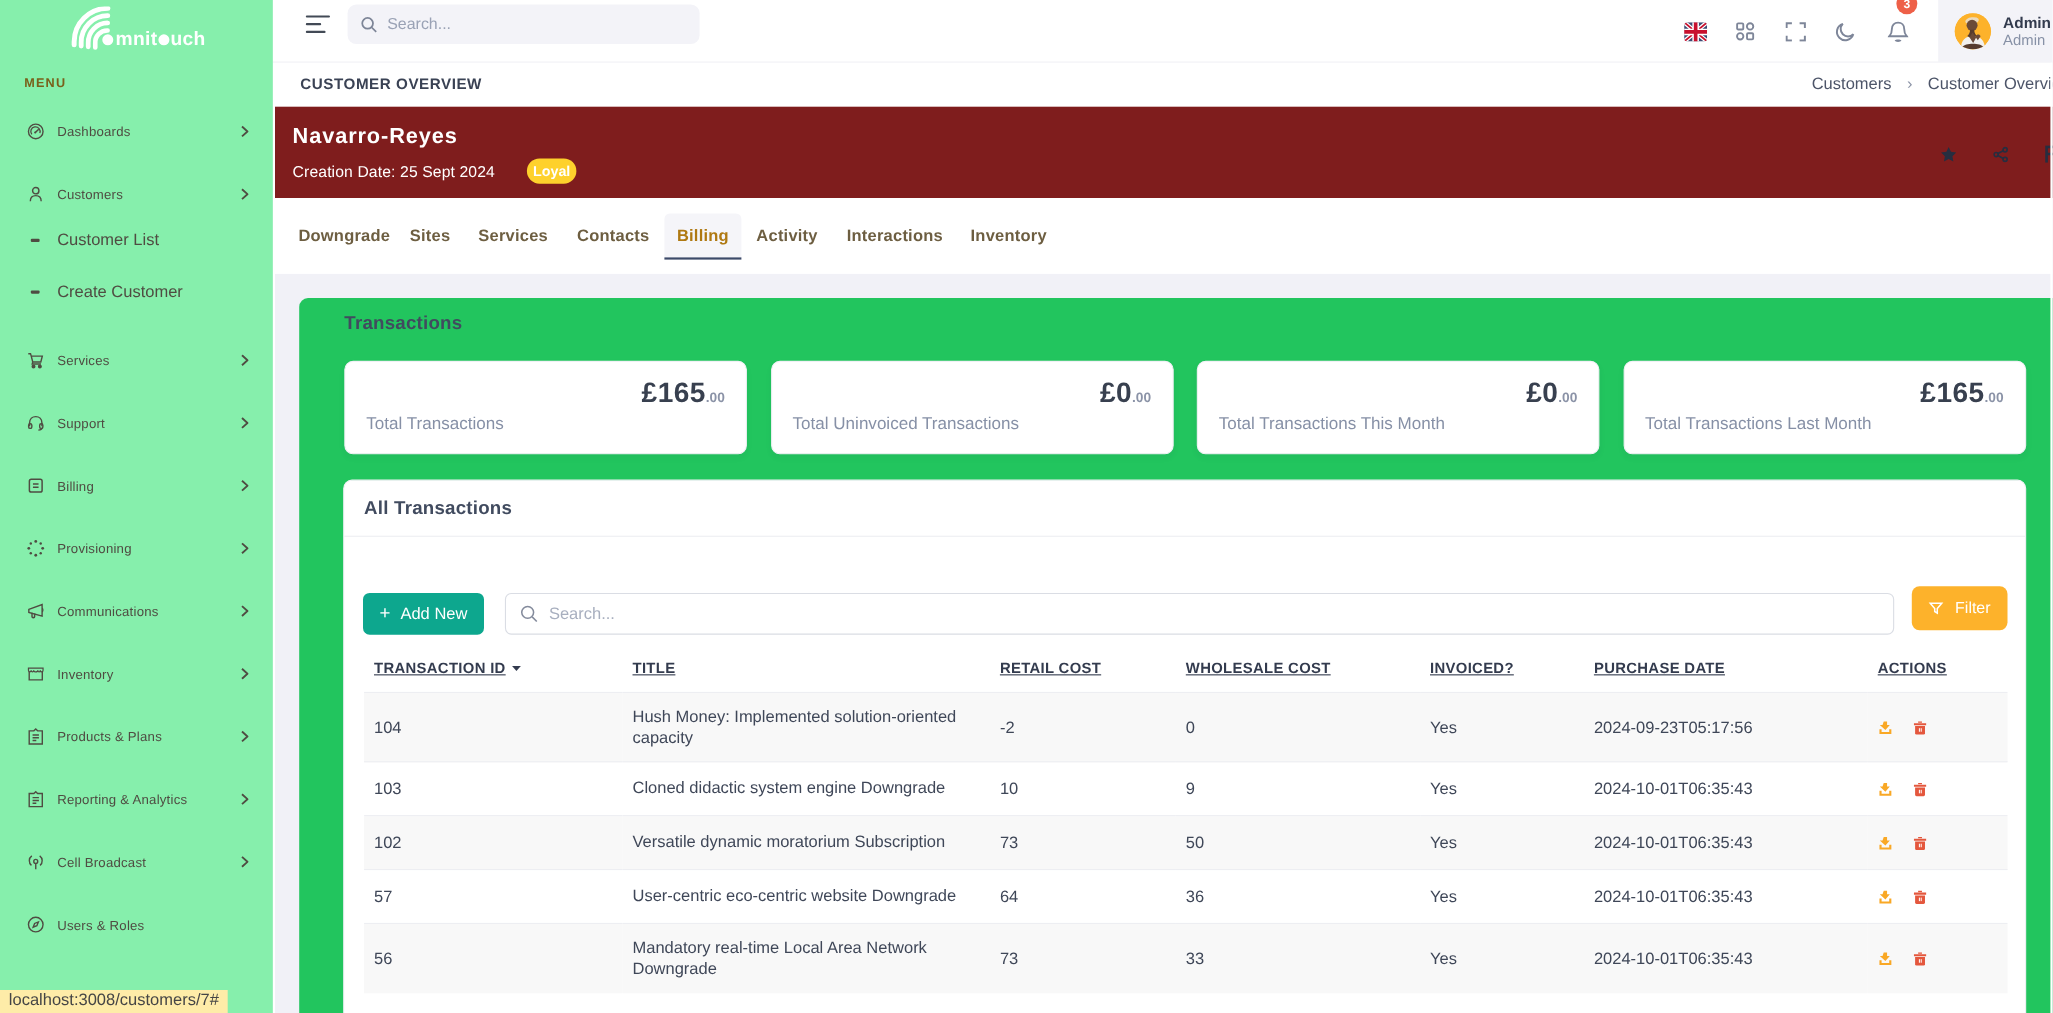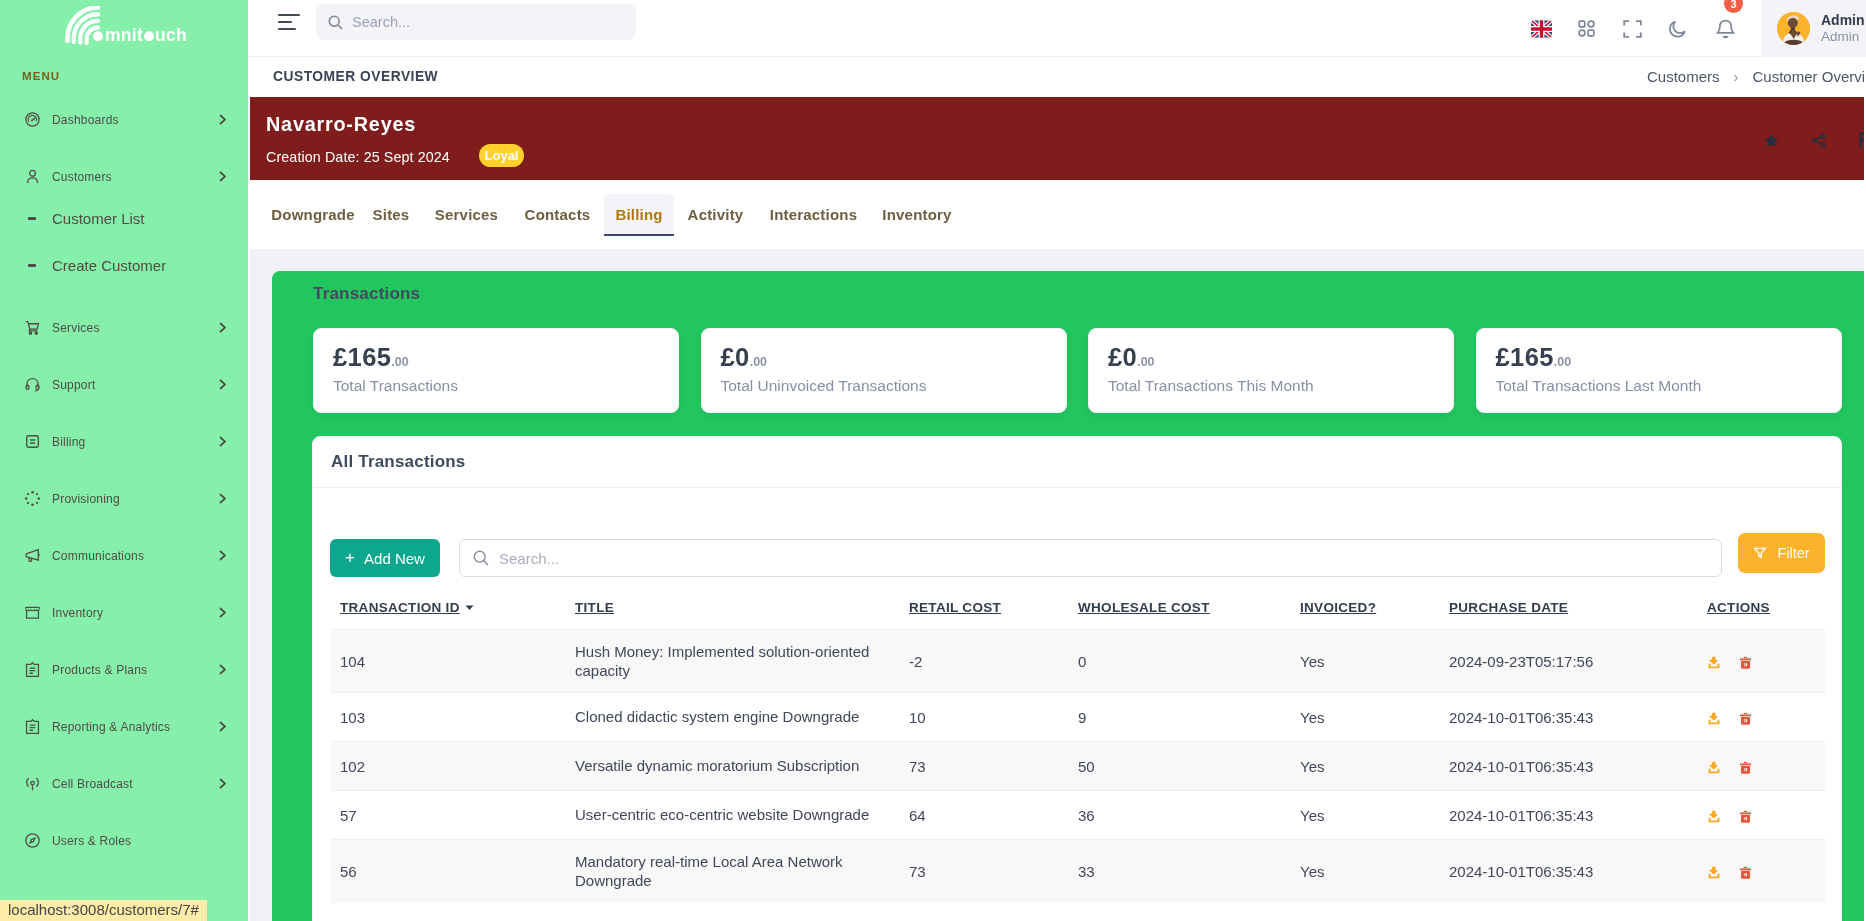--- a/index.html
+++ b/index.html
@@ -49,21 +49,21 @@
 .tabs { position:absolute; left:18px; top:14px; display:flex; }
 .tab { position:relative; height:40px; display:flex; align-items:center; justify-content:center; font-size:15px; color:#6d5e41; font-weight:bold; letter-spacing:.2px; }
 .tab.active { background:#f5f5f9; border-radius:5px 5px 0 0; color:#af7912; }
 .tab.active::after { content:""; position:absolute; left:0; right:0; bottom:-2px; height:2.5px; background:#3c4a69; }
 
 .bodyarea { position:relative; margin-left:2px; height:672px; background:#f1f1f7; }
 .panel { position:absolute; left:22px; top:22px; width:1806px; height:650px; background:#22c55e; border-radius:8px 0 0 0;padding-left:24px; }
 .sec-title { position:absolute; left:41px; top:13px; font-size:17px; font-weight:bold; color:#414b5f; letter-spacing:.2px; }
 .cards { position:absolute; left:41px; top:57px; display:flex; }
 .card { width:366px; height:85px; margin-right:21.5px; background:#fff; border:1px solid #f1f1f6; border-radius:8px; box-shadow:0 3px 6px rgba(40,40,80,.05); padding:14px 19px; }
-.card .amt { font-size:25.5px; font-weight:bold; color:#38404f; letter-spacing:.4px; }
+.card .amt { font-size:25.5px; font-weight:bold; color:#38404f; letter-spacing:.4px;text-align:right; }
 .card .amt small { font-size:12.5px; color:#8b93a7; font-weight:bold; letter-spacing:0; }
 .card .lbl { margin-top:5px; color:#8690a6; font-size:15.5px; }
 .alltrans { position:absolute; left:40px; top:165px; width:1530px; height:600px; background:#fff; border:1px solid #f1f1f6; border-radius:8px; }
 .alltrans .hd { height:51px; border-bottom:1px solid #edeef2; padding:15px 0 0 18px; font-size:17px; font-weight:bold; color:#414b5f; letter-spacing:.2px; }
 .toolbar { position:relative; height:40px; margin-top:46px; }
 .btn-add { position:absolute; left:17px; top:5px; width:110px; height:38px; background:#0da78e; color:#fff; border-radius:6px; display:flex; align-items:center; justify-content:center; font-size:15px; }
 .btn-add .plus { font-size:17px; margin-right:9px; font-weight:normal; }
 .tsearch { position:absolute; left:146px; top:5px; width:1263px; height:38px; border:1px solid #dadde4; border-radius:6px; display:flex; align-items:center; padding:0 13px; color:#a8afbf; font-size:15px; background:#fff; }
 .tsearch svg { margin-right:10px; }
 .btn-filter { position:absolute; left:1425px; top:-1px; width:87px; height:40px; background:#fdb22b; color:#fff; border-radius:7px; display:flex; align-items:center; justify-content:center; font-size:14.5px; }

